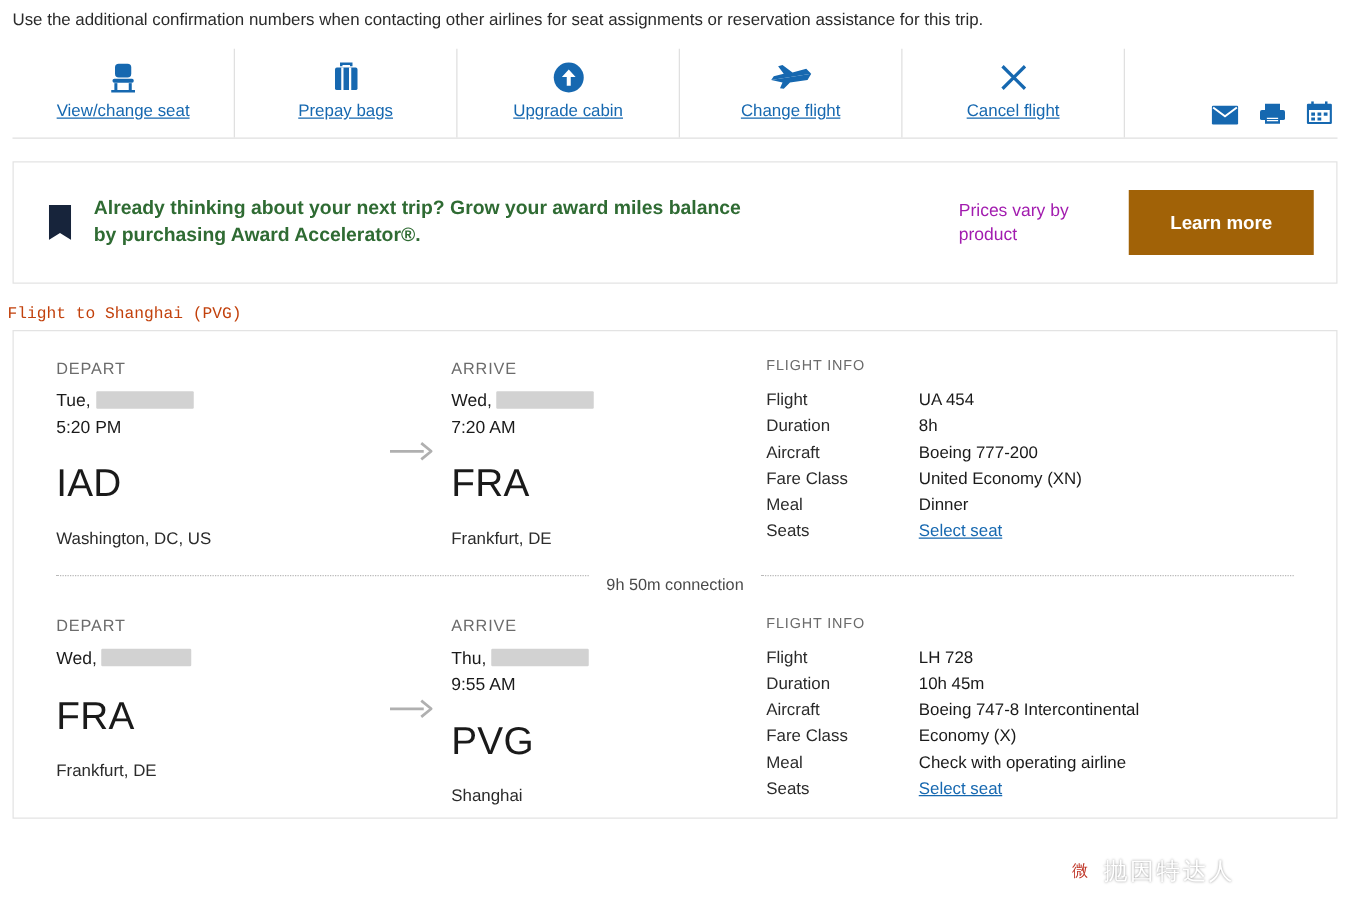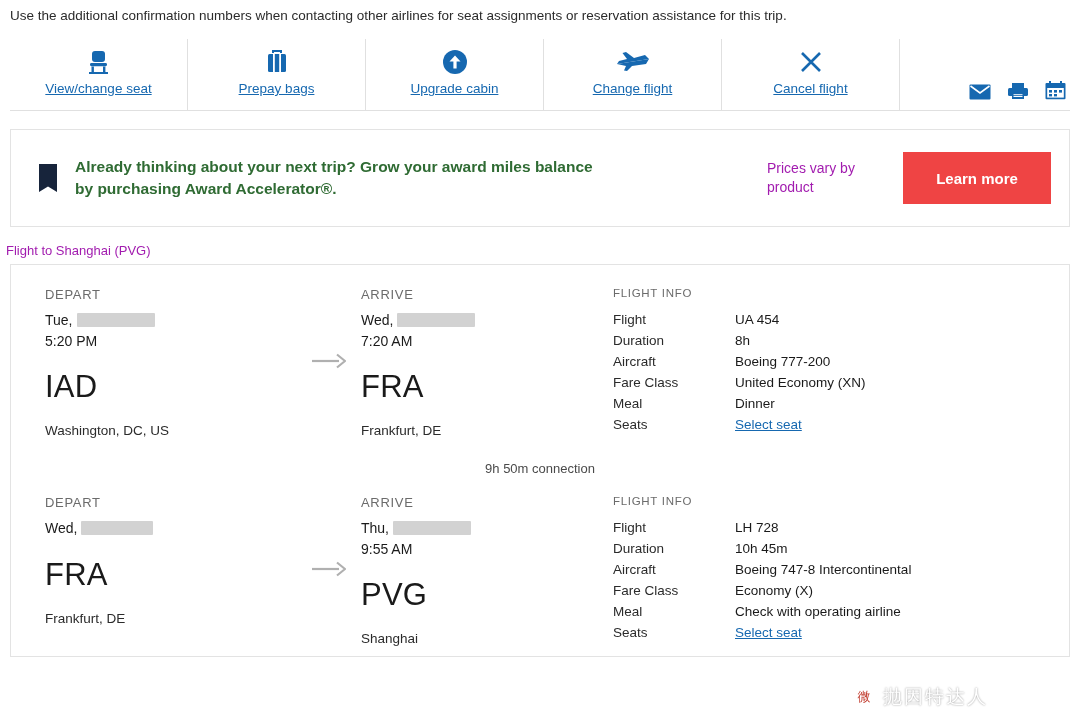--- a/index.html
+++ b/index.html
@@ -89,36 +89,37 @@
   }
   .promo-note {
     font-size: 14px;
     color: #a21caf;
     line-height: 19px;
     margin-left: auto;
     margin-right: 26px;
     width: 110px;
   }
   .promo-btn {
-    background: #ef4444;
+    background: #a16207;
     color: #fff;
     border: none;
     font-size: 15px;
     font-weight: bold;
     font-family: "Liberation Sans", sans-serif;
     width: 148px;
     height: 52px;
     cursor: pointer;
   }
 
   
   .flight-heading {
     font-size: 13px;
-    color: #a21caf;
+    color: #c2410c;
     padding: 16px 0 6px 6px;
+    font-family: Liberation Mono, monospace;
   }
   .flight-card {
     margin: 0 10px;
     border: 1px solid #e3e3e3;
     padding: 22px 34px 10px 34px;
   }
   .seg {
     display: flex;
     align-items: flex-start;
   }
@@ -184,23 +185,22 @@
   .info-key { width: 122px; color: #2b2b2b; }
   .info-val { color: #1a1a1a; }
   .info-link {
     color: #1668b0;
     text-decoration: underline;
     cursor: pointer;
   }
 
   .connection {
     display: flex;
-    align-items: center;
+    align-items: flex-start;
     margin: 22px 0 18px 0;
-    flex-direction: column;
   }
   .conn-line {
     flex: 1;
     border-top: 1px dotted #b9b9b9;
   }
   .conn-text {
     font-size: 13px;
     color: #4a4a4a;
     padding: 0 14px;
   }

